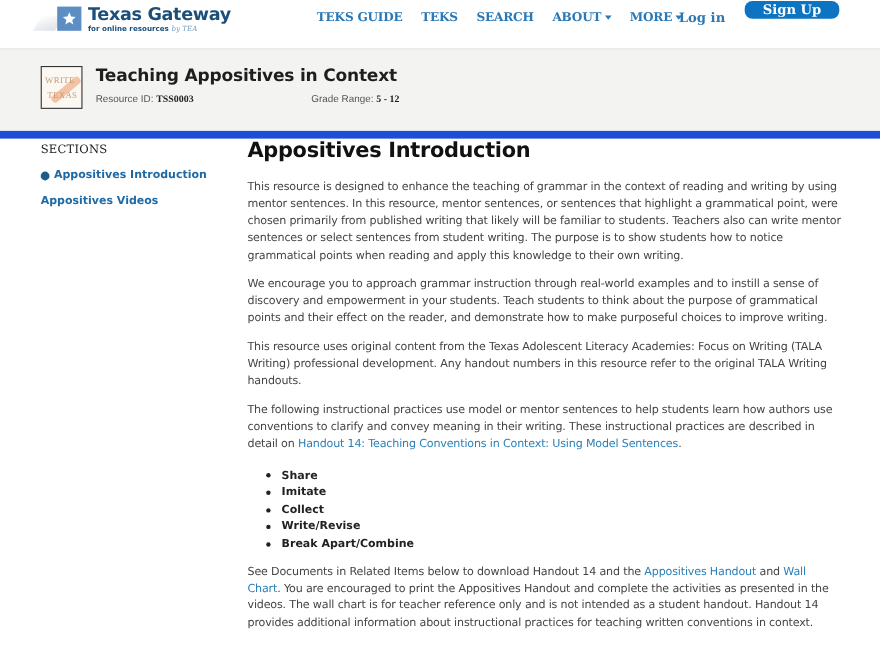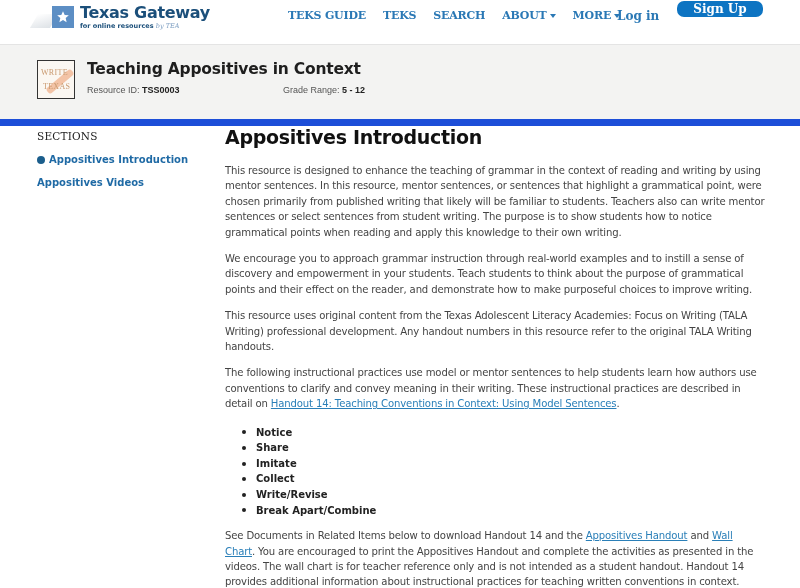--- a/index.html
+++ b/index.html
@@ -37,40 +37,40 @@
       background: #fbf7f2; overflow: hidden; }
     .thumb .t1, .thumb .t2 { position: absolute; font-family: "Liberation Serif", serif; font-size: 8px;
       color: #c9996f; letter-spacing: 0.3px; }
     .thumb .t1 { left: 3px; top: 7px; }
     .thumb .t2 { left: 5px; top: 21px; }
     .thumb .stroke { position: absolute; left: 6px; top: 17px; width: 32px; height: 7px; background: #f0b28c;
       transform: rotate(-40deg); opacity: 0.75; border-radius: 3px; }
     .res-title { position: absolute; left: 87px; top: 15px; font-family: "DejaVu Sans", sans-serif; font-weight: bold;
       font-size: 15.5px; color: #1e1e1e; letter-spacing: -0.2px; }
     .res-meta { position: absolute; top: 40px; font-size: 9px; color: #555; }
-    .res-meta b { color: #222; }
+    .res-meta b { color: #222; font-family: Liberation Serif, serif; }
     .res-id { left: 87px; }
     .res-grade { left: 283px; }
 
     
     .sidebar { position: absolute; left: 37px; top: 130px; width: 175px; }
     .sections-label { font-family: "DejaVu Serif", serif; font-size: 10.5px; color: #222; letter-spacing: 0.2px; }
     .sec-item { display: flex; align-items: center; font-family: "DejaVu Sans", sans-serif; font-weight: bold;
       font-size: 10px; color: #1f6aa5; cursor: pointer; }
     .sec-item.active { margin-top: 12px; }
     .sec-item.second { margin-top: 12px; }
     .dot { width: 8px; height: 8px; border-radius: 50%; background: #1b5e8c; margin-right: 4px; }
 
     
     .main { position: absolute; left: 225px; top: 126px; width: 540px; }
     .main h1 { font-family: "DejaVu Sans", sans-serif; font-weight: bold; font-size: 19px; color: #111; letter-spacing: -0.3px; }
     .main p { font-family: "DejaVu Sans", sans-serif; font-size: 10.1px; line-height: 15.4px; color: #444;
       margin-top: 11px; letter-spacing: -0.15px; }
     .main p.first { margin-top: 15px; }
-    .main a { color: #2a7fb8; text-decoration: underline; cursor: pointer; }
+    .main a { color: #2a7fb8; cursor: pointer; }
     .practices { list-style: none; margin-top: 13px; margin-left: 17px; }
     .practices li { font-family: "DejaVu Sans", sans-serif; font-weight: bold; font-size: 10px; color: #222;
       line-height: 15.6px; display: flex; align-items: center; }
     .practices li .bullet { width: 4px; height: 4px; border-radius: 50%; background: #222; margin-right: 10px; }
     .main p.last { margin-top: 10px; }
   </style>
 </head>
 <body>
 
 <div class="topnav">
@@ -129,24 +129,20 @@
 
 <div class="main">
   <h1>Appositives Introduction</h1>
   <p class="first">This resource is designed to enhance the teaching of grammar in the context of reading and writing by using mentor sentences. In this resource, mentor sentences, or sentences that highlight a grammatical point, were chosen primarily from published writing that likely will be familiar to students. Teachers also can write mentor sentences or select sentences from student writing. The purpose is to show students how to notice grammatical points when reading and apply this knowledge to their own writing.</p>
   <p>We encourage you to approach grammar instruction through real-world examples and to instill a sense of discovery and empowerment in your students. Teach students to think about the purpose of grammatical points and their effect on the reader, and demonstrate how to make purposeful choices to improve writing.</p>
   <p>This resource uses original content from the Texas Adolescent Literacy Academies: Focus on Writing (TALA Writing) professional development. Any handout numbers in this resource refer to the original TALA Writing handouts.</p>
   <p><span>The following instructional practices use model or mentor sentences to help students learn how authors use conventions to clarify and convey meaning in their writing. These instructional practices are described in detail on </span><a>Handout 14: Teaching Conventions in Context: Using Model Sentences</a><span>.</span></p>
   <ul class="practices">
     <li>
         <span class="bullet"></span>
-        <span>Notice</span>
-      </li>
-    <li>
-        <span class="bullet"></span>
         <span>Share</span>
       </li>
     <li>
         <span class="bullet"></span>
         <span>Imitate</span>
       </li>
     <li>
         <span class="bullet"></span>
         <span>Collect</span>
       </li>

